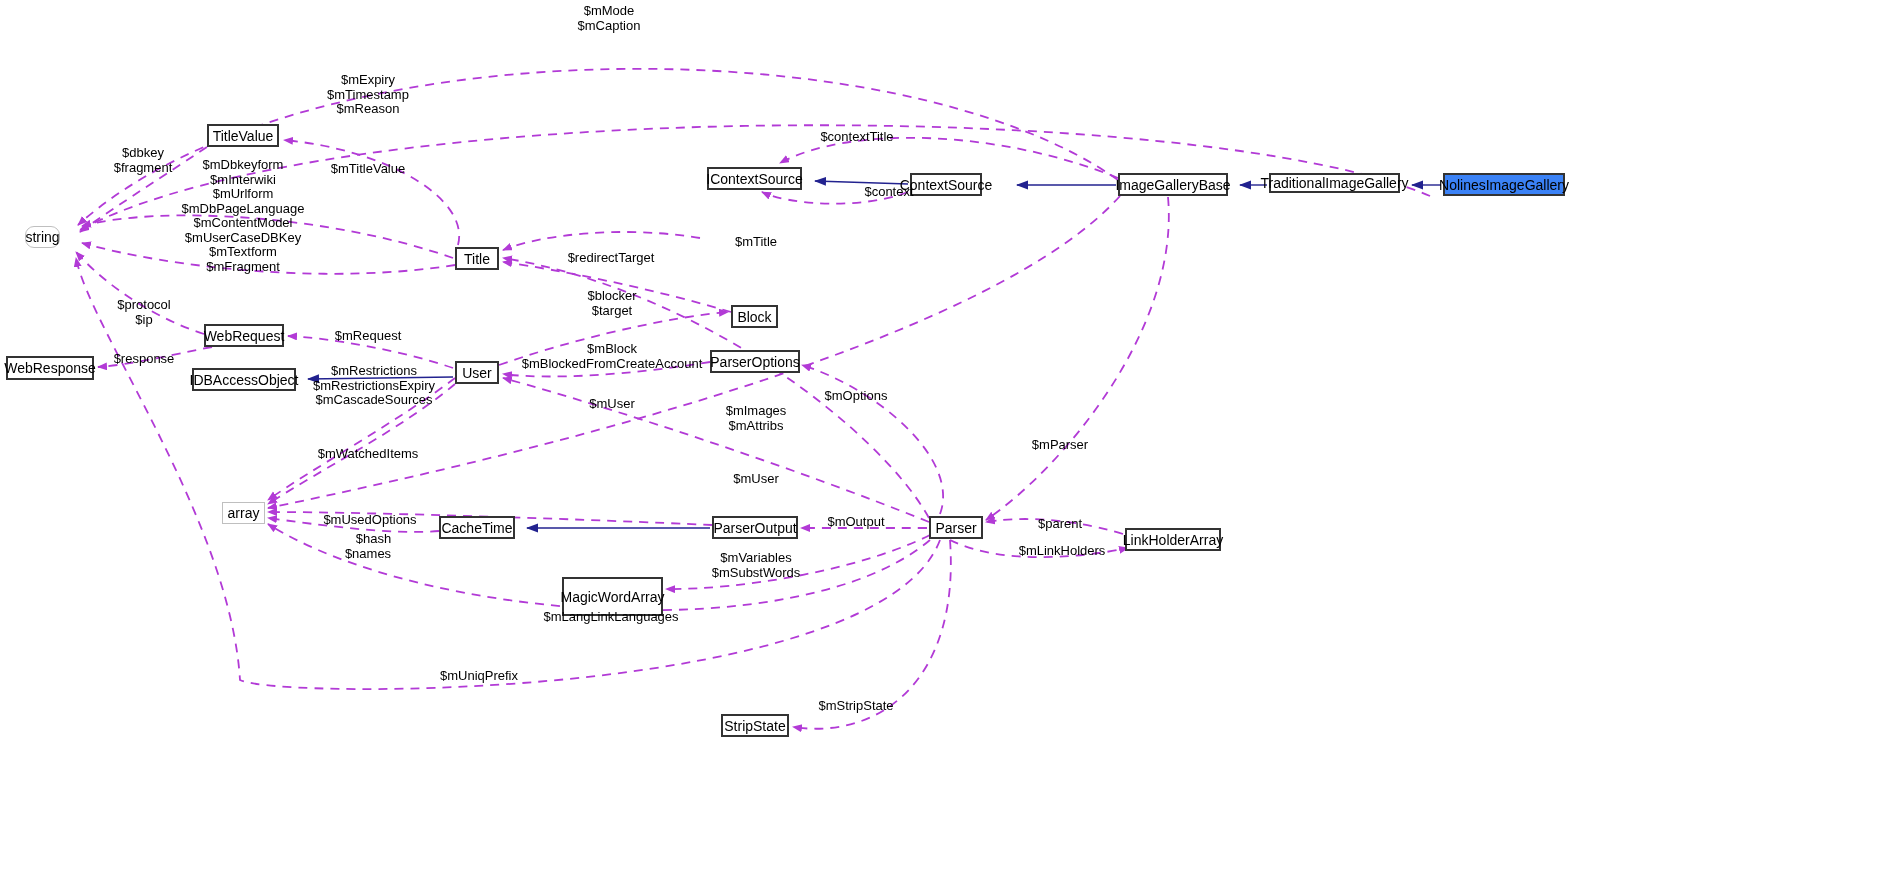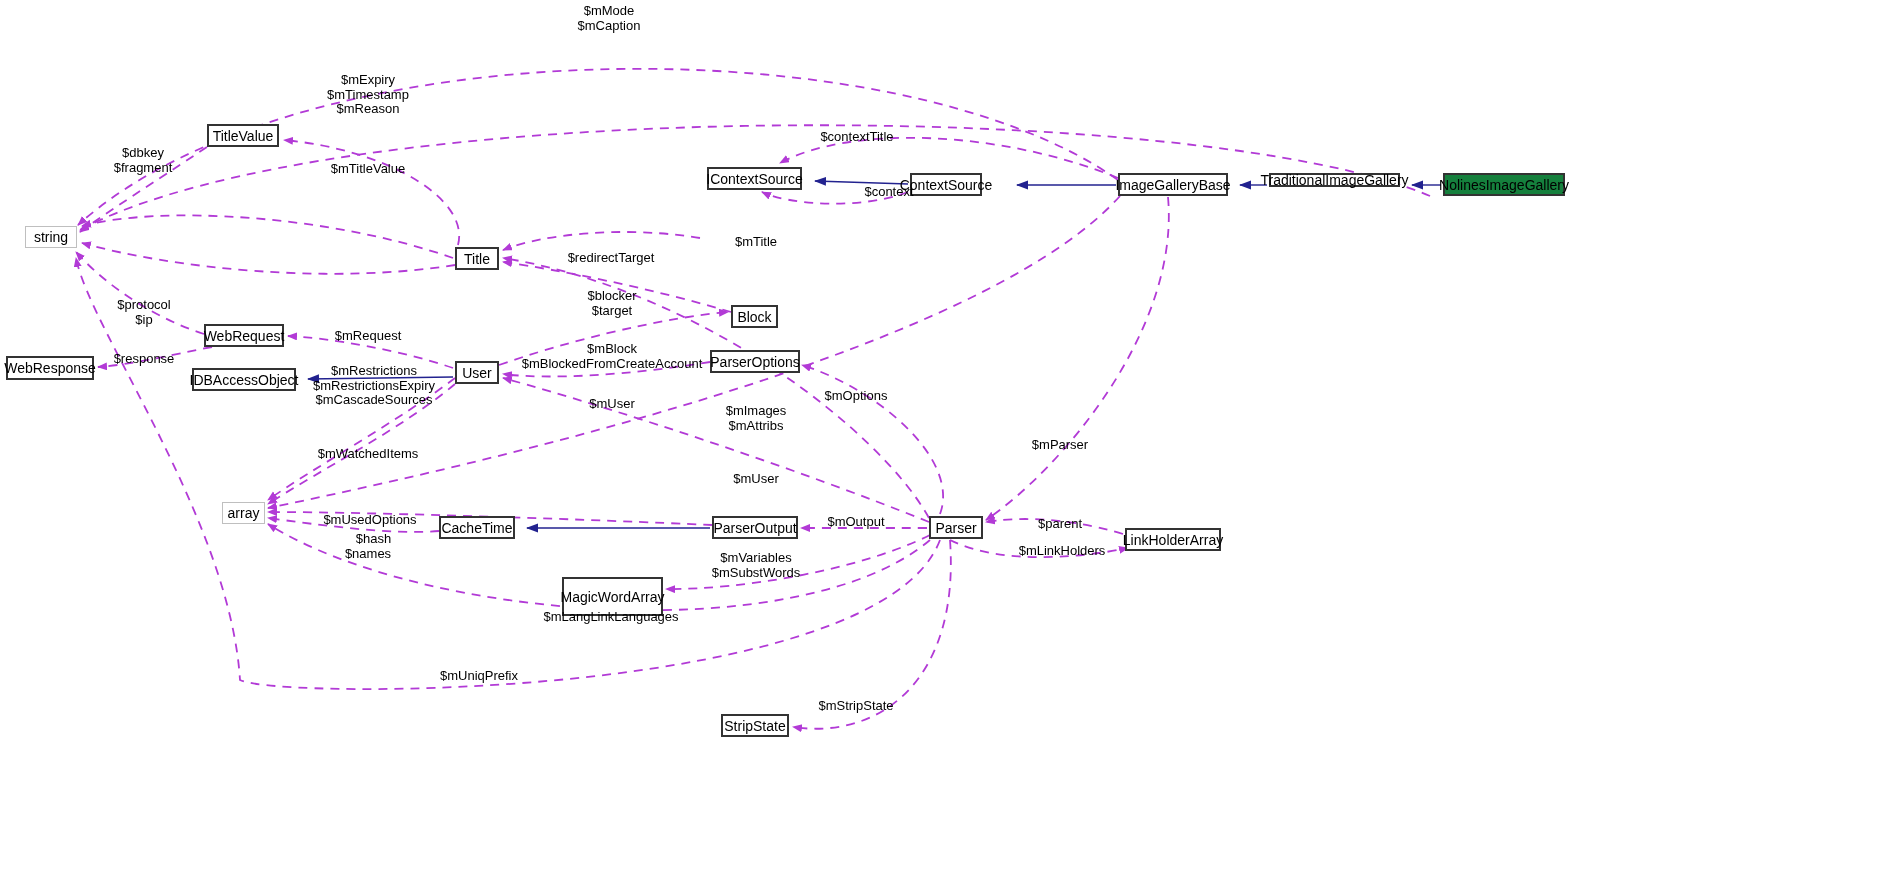--- a/index.html
+++ b/index.html
@@ -34,21 +34,21 @@
     font-size: 14px;
     line-height: 1;
     display: flex;
     align-items: center;
     justify-content: center;
     white-space: nowrap;
     text-align: center;
   }
   .node.thick  { border-width: 2px; border-color: #333333; }
   .node.light  { border-width: 1px; border-color: #bfbfbf; }
-  .node.filled { background: #15803d; border-width: 2px; border-color: #333333; }
+  .node.filled { background: #3b82f6; border-width: 2px; border-color: #333333; }
   .edge-label {
     position: absolute;
     font-family: "Liberation Sans", sans-serif;
     font-size: 13px;
     line-height: 14.5px;
     color: #000000;
     white-space: pre;
     text-align: center;
     transform: translateX(-50%);
     pointer-events: none;
@@ -106,21 +106,21 @@
       <path d="M439,531 C390,535 320,525 268,518"></path>
       <path d="M950,540 C1000,565 1080,558 1128,548"></path>
       <path d="M1123,534 C1060,515 1010,518 986,522"></path>
       <path d="M930,535 C860,570 740,590 666,589"></path>
       <path d="M930,540 C800,650 420,620 268,524"></path>
       <path d="M940,540 C880,700 280,700 240,680 C230,520 90,330 76,258"></path>
       <path d="M950,540 C960,680 880,740 793,727"></path>
     </g>
   </svg>
 
-  <div class="node light" style="left:25px;top:226px;width:52px;height:22px;">string</div>
+  <div class="node light" style="left:25px;top:226px;width:35px;height:22px;border-radius:9px;">string</div>
 
   <div class="node thick" style="left:6px;top:356px;width:88px;height:24px;">WebResponse</div>
 
   <div class="node thick" style="left:207px;top:124px;width:72px;height:23px;">TitleValue</div>
 
   <div class="node thick" style="left:204px;top:324px;width:80px;height:23px;">WebRequest</div>
 
   <div class="node thick" style="left:192px;top:368px;width:104px;height:23px;">IDBAccessObject</div>
 
   <div class="node light" style="left:222px;top:502px;width:43px;height:22px;">array</div>
@@ -144,33 +144,41 @@
   <div class="node thick" style="left:721px;top:714px;width:68px;height:23px;">StripState</div>
 
   <div class="node thick" style="left:910px;top:173px;width:72px;height:23px;">ContextSource</div>
 
   <div class="node thick" style="left:929px;top:516px;width:54px;height:23px;">Parser</div>
 
   <div class="node thick" style="left:1118px;top:173px;width:110px;height:23px;">ImageGalleryBase</div>
 
   <div class="node thick" style="left:1125px;top:528px;width:96px;height:23px;">LinkHolderArray</div>
 
-  <div class="node thick" style="left:1269px;top:173px;width:131px;height:14px;">TraditionalImageGallery</div>
+  <div class="node thick" style="left:1269px;top:173px;width:131px;height:20px;">TraditionalImageGallery</div>
 
   <div class="node filled" style="left:1443px;top:173px;width:122px;height:23px;">NolinesImageGallery</div>
 
   <div class="edge-label" style="left:609px;top:4px;">$mMode
 $mCaption</div>
   <div class="edge-label" style="left:368px;top:73px;">$mExpiry
 $mTimestamp
 $mReason</div>
   <div class="edge-label" style="left:857px;top:130px;">$contextTitle</div>
   <div class="edge-label" style="left:143px;top:146px;">$dbkey
 $fragment</div>
   <div class="edge-label" style="left:368px;top:162px;">$mTitleValue</div>
+  <div class="edge-label" style="left:243px;top:158px;">$mDbkeyform
+$mInterwiki
+$mUrlform
+$mDbPageLanguage
+$mContentModel
+$mUserCaseDBKey
+$mTextform
+$mFragment</div>
   <div class="edge-label" style="left:857px;top:185px;margin-left:32px;">$context</div>
   <div class="edge-label" style="left:756px;top:235px;">$mTitle</div>
   <div class="edge-label" style="left:611px;top:251px;">$redirectTarget</div>
   <div class="edge-label" style="left:612px;top:289px;">$blocker
 $target</div>
   <div class="edge-label" style="left:144px;top:298px;">$protocol
 $ip</div>
   <div class="edge-label" style="left:368px;top:329px;">$mRequest</div>
   <div class="edge-label" style="left:612px;top:342px;">$mBlock
 $mBlockedFromCreateAccount</div>

